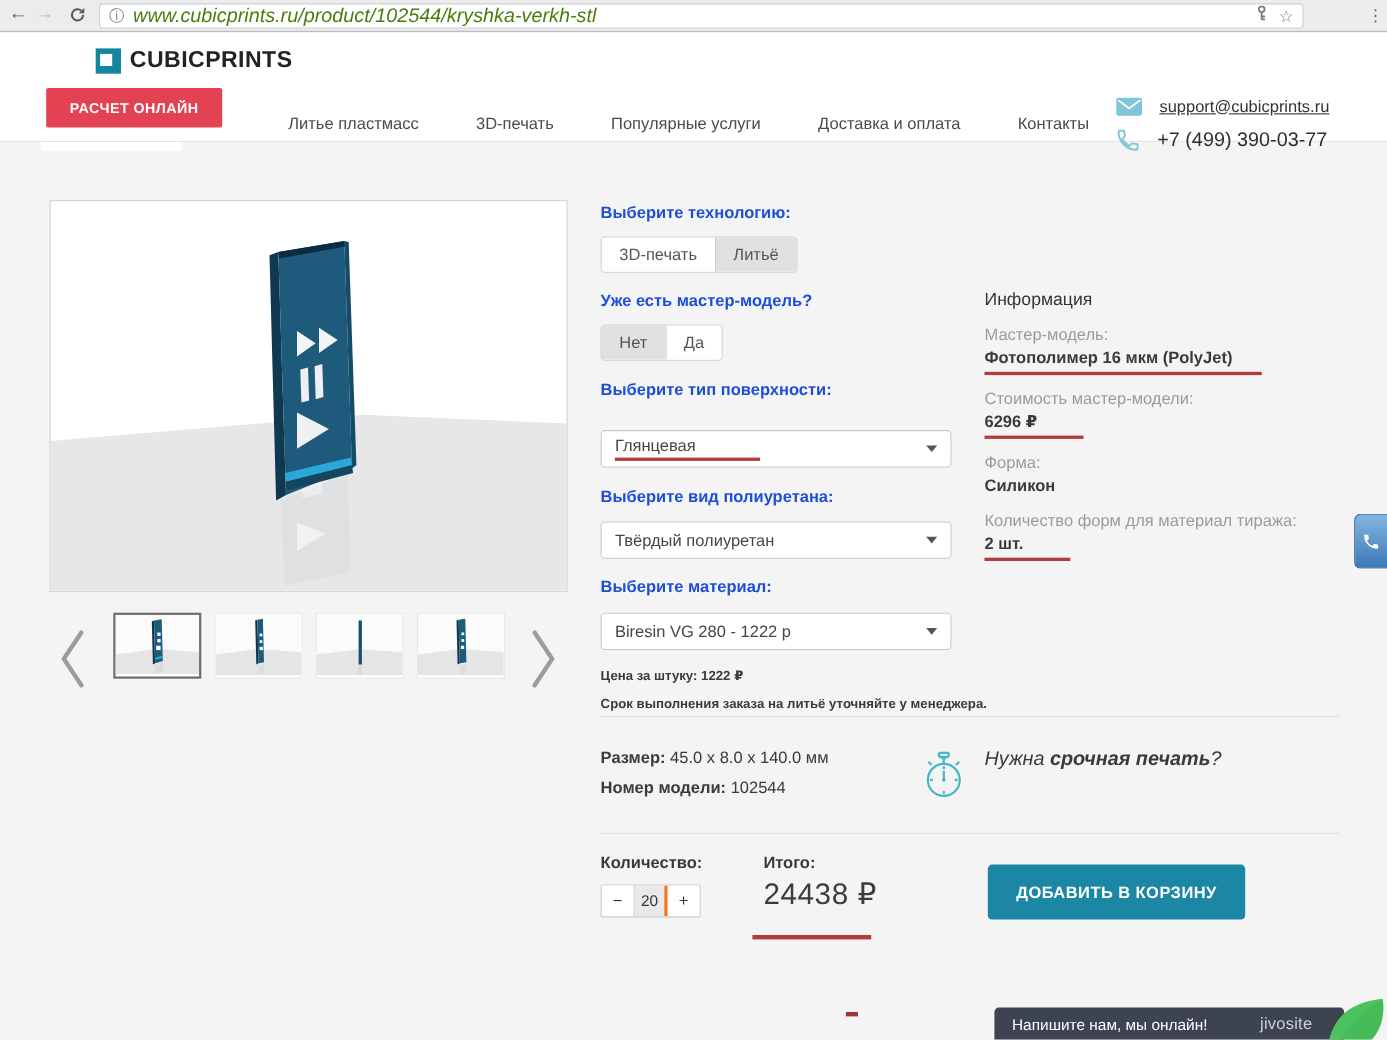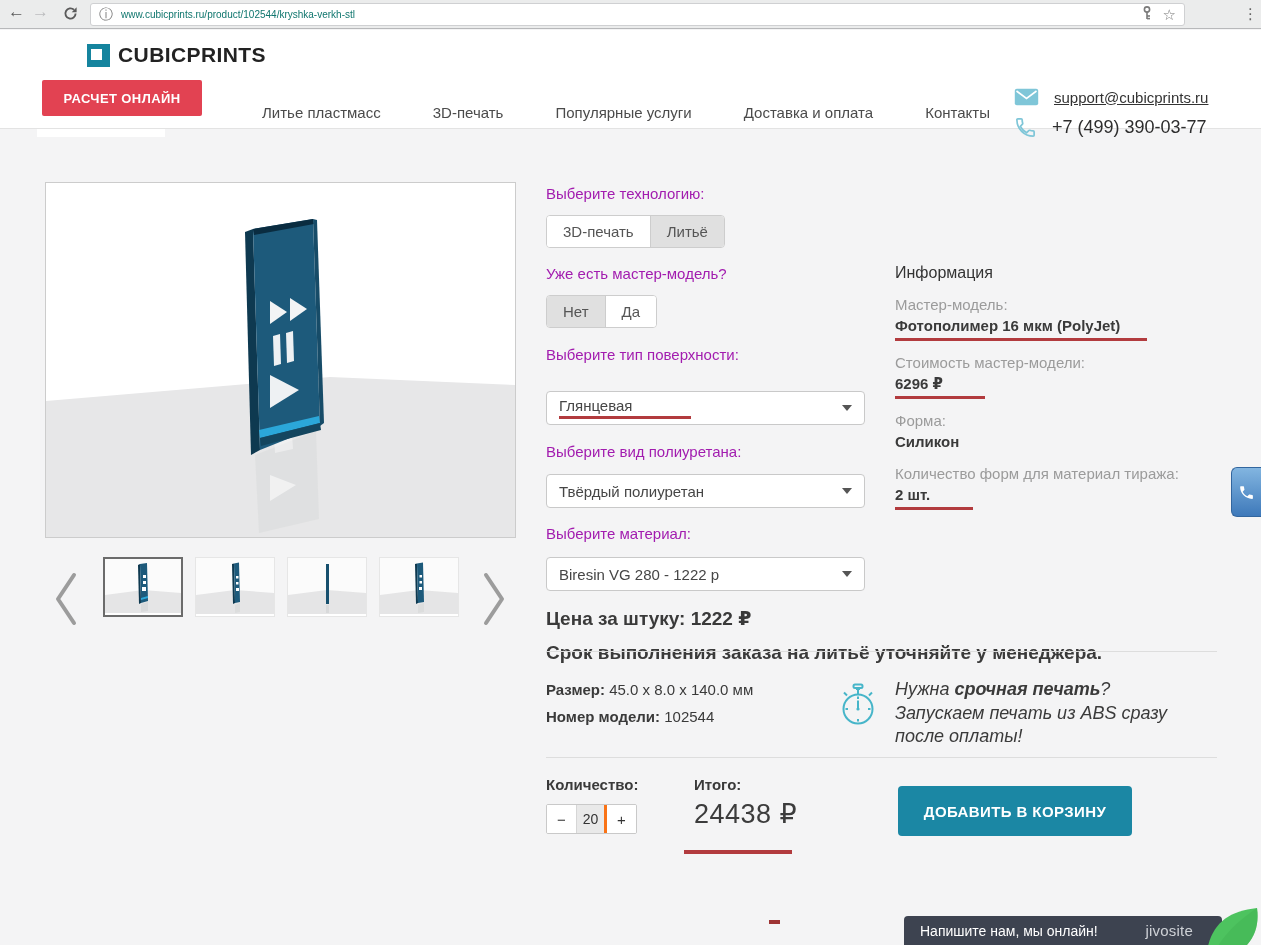--- a/index.html
+++ b/index.html
@@ -13,21 +13,21 @@
   .browser-bar { position:absolute; top:0; left:0; width:1261px; height:29px;
     background:#ebecec; border-bottom:1px solid #b7b8ba; z-index:30; }
   .nav-glyph { position:absolute; top:2px; font-size:17px; color:#5a5a5a; cursor:pointer; }
   .glyph-back { left:8px; }
   .glyph-forward { left:32px; color:#bcbdbf; }
   .refresh-svg { position:absolute; left:62px; top:5px; }
   .url-bar { position:absolute; left:90px; top:3px; width:1095px; height:23px;
     background:#fff; border:1px solid #cfd0d2; border-radius:3px;
     display:flex; align-items:center; padding:0 8px; }
   .info-glyph { font-size:14px; color:#7a7a7a; margin-right:8px; }
-  .url-text { font-size:10px; color:#0f766e; white-space:nowrap; overflow:hidden; flex:1; }
+  .url-text { font-size:18px; color:#4d7c0f; white-space:nowrap; overflow:hidden; flex:1;font-style:italic; }
   .key-glyph { margin-right:10px; }
   .star-glyph { font-size:15px; color:#7a7a7a; }
   .menu-glyph { position:absolute; right:3px; top:5px; font-size:15px; color:#666; letter-spacing:0; }
   
   .site-header { position:absolute; top:30px; left:0; width:1261px; height:99px;
     background:#fff; border-bottom:1px solid #e3e3e3; z-index:20; }
   .logo { position:absolute; left:40px; top:13px; display:flex; align-items:center; cursor:pointer;padding-left:47px; }
   .logo-icon { width:23px; height:23px; background:#15849e; position:relative; margin-right:8px; }
   .logo-icon::after { content:""; position:absolute; left:4px; top:5px; width:11px; height:11px; background:#fff; }
   .logo-text { font-size:21px; font-weight:bold; color:#222; letter-spacing:0.4px; }
@@ -49,38 +49,38 @@
   .tab-stub { position:absolute; left:37px; top:-1px; width:128px; height:8px; background:#fff; }
   
   .image-frame { position:absolute; left:45px; top:52px; width:471px; height:356px;
     background:#fff; border:1px solid #cccccc; }
   .thumb { position:absolute; top:427px; width:80px; height:60px; background:#fff;
     border:1px solid #e6e6e6; cursor:pointer; overflow:hidden; }
   .thumb.selected { border:2px solid #6b6b6b; }
   .chev { position:absolute; top:441px; cursor:pointer; }
   
   .opts { position:absolute; left:546px; top:55px; width:320px; }
-  .sec-label { font-size:15px; font-weight:normal; color:#a21caf; height:18px; white-space:nowrap; }
+  .sec-label { font-size:15px; font-weight:bold; color:#1d4ed8; height:18px; white-space:nowrap; }
   .toggle-group { display:inline-flex; border:1px solid #cdcdcd; border-radius:4px;
     overflow:hidden; background:#fff; }
   .toggle-btn { padding:7px 16px; font-size:15px; color:#555; background:#fff;
     cursor:pointer; border:none; font-family:inherit; }
   .toggle-btn + .toggle-btn { border-left:1px solid #cdcdcd; }
   .toggle-btn.selected { background:#e0e0e0; }
   .dropdown { width:319px; height:34px; border:1px solid #c9c9c9; border-radius:4px;
     background:#fff; display:flex; align-items:center; padding:0 12px;
     font-size:15px; color:#464646; cursor:pointer; }
   .caret { width:0; height:0; border-left:5px solid transparent; border-right:5px solid transparent;
     border-top:6px solid #555; margin-left:auto; }
   .red-u { border-bottom:3px solid #b23b3e; padding-bottom:2px; display:inline-block; }
   .u-surface { min-width:132px; }
   .u-master { min-width:252px; }
   .u-cost { min-width:90px; }
   .u-forms { min-width:78px; }
-  .price-line, .note-line { font-size:19px; font-weight:bold; color:#3a3a3a; white-space:nowrap; }
+  .price-line, .note-line { font-size:12px; font-weight:bold; color:#3a3a3a; white-space:nowrap; }
   .hr { position:absolute; left:546px; width:671px; height:1px; background:#dddddd; }
   .hr1 { top:521px; } .hr2 { top:627px; }
   .details-block { position:absolute; left:546px; top:546px; font-size:15px; color:#3a3a3a; }
   .details-block div { line-height:27px; white-space:nowrap; }
   .stopwatch { position:absolute; left:836px; top:550px; }
   .urgent { position:absolute; left:895px; top:548px; width:318px; font-size:18px;
     color:#3a3a3a; line-height:23.5px;font-style:italic; }
   
   .qty-label { position:absolute; left:546px; top:646px; font-size:15px; font-weight:bold; }
   .stepper { position:absolute; left:546px; top:674px; height:30px; display:flex;
@@ -310,21 +310,20 @@
         <rect x="17.5" y="4.5" width="9" height="3.5" rx="1.5"></rect>
         <line x1="33" y1="15.5" x2="36" y2="12.5"></line>
           <line x1="11" y1="15.5" x2="8" y2="12.5"></line>
       </g>
       <circle cx="22" cy="29" r="1.6" fill="#46b5c9"></circle>
     </svg>
   </span>
 
   <div class="urgent">
     <span>Нужна </span><b>срочная печать</b><span>?</span><br>
-    <span>Запускаем печать из ABS сразу после оплаты!</span>
   </div>
 
   <div class="hr hr2"></div>
 
   <div class="qty-label">Количество:</div>
   <div class="stepper">
     <button class="st-btn">−</button>
     <span class="st-val">20</span>
     <button class="st-btn">+</button>
   </div>

